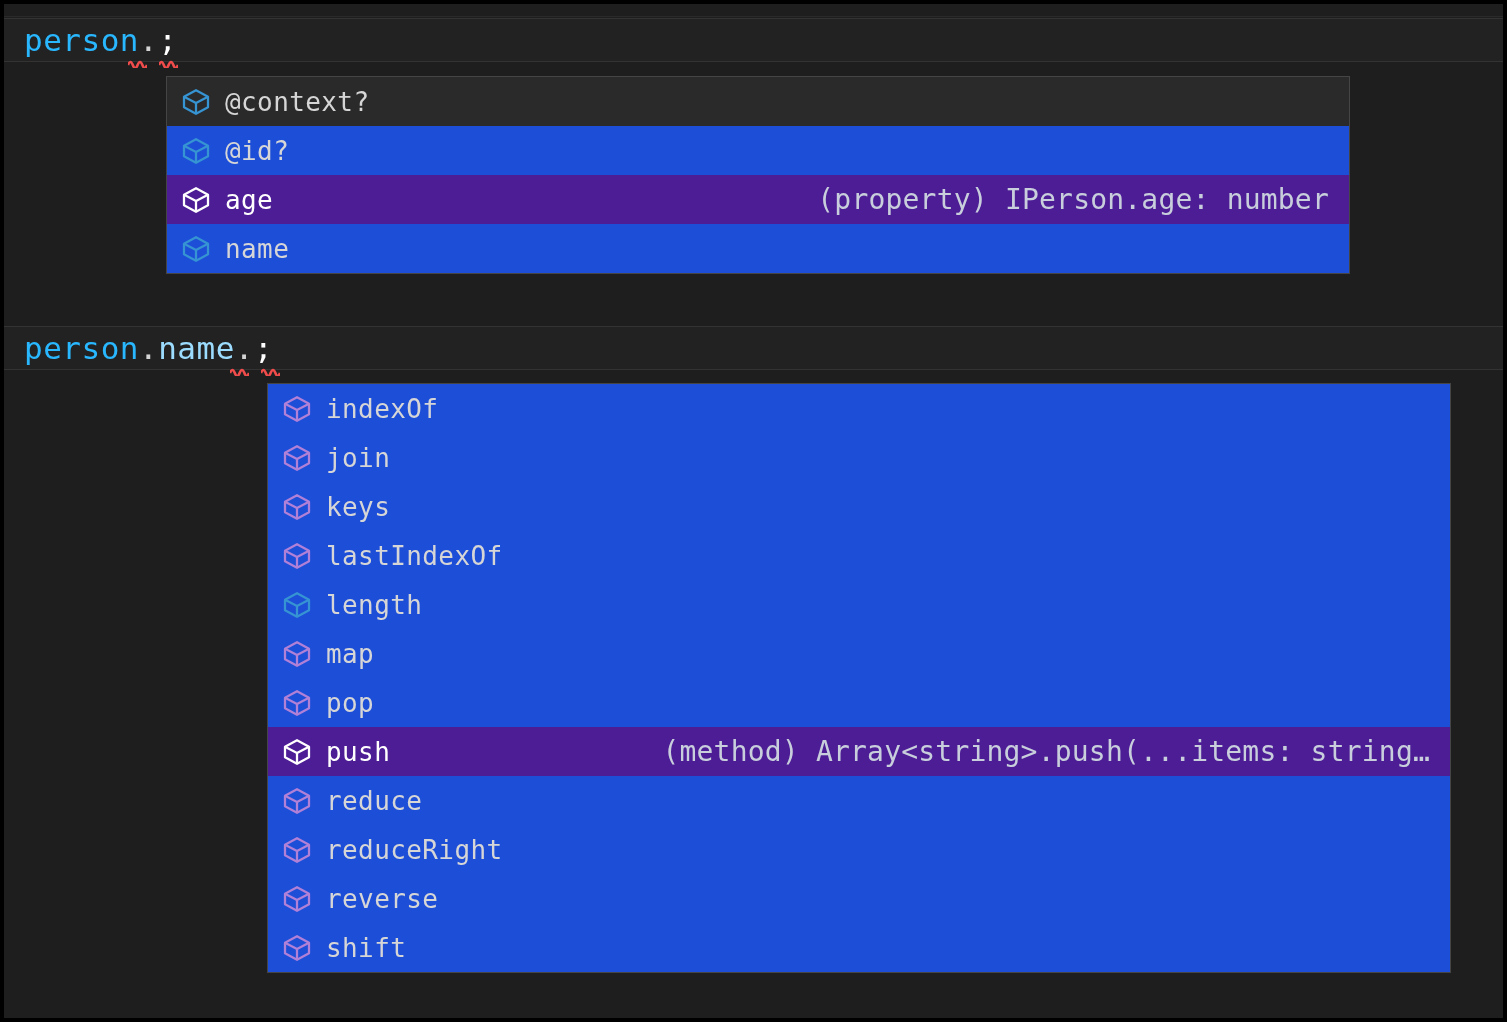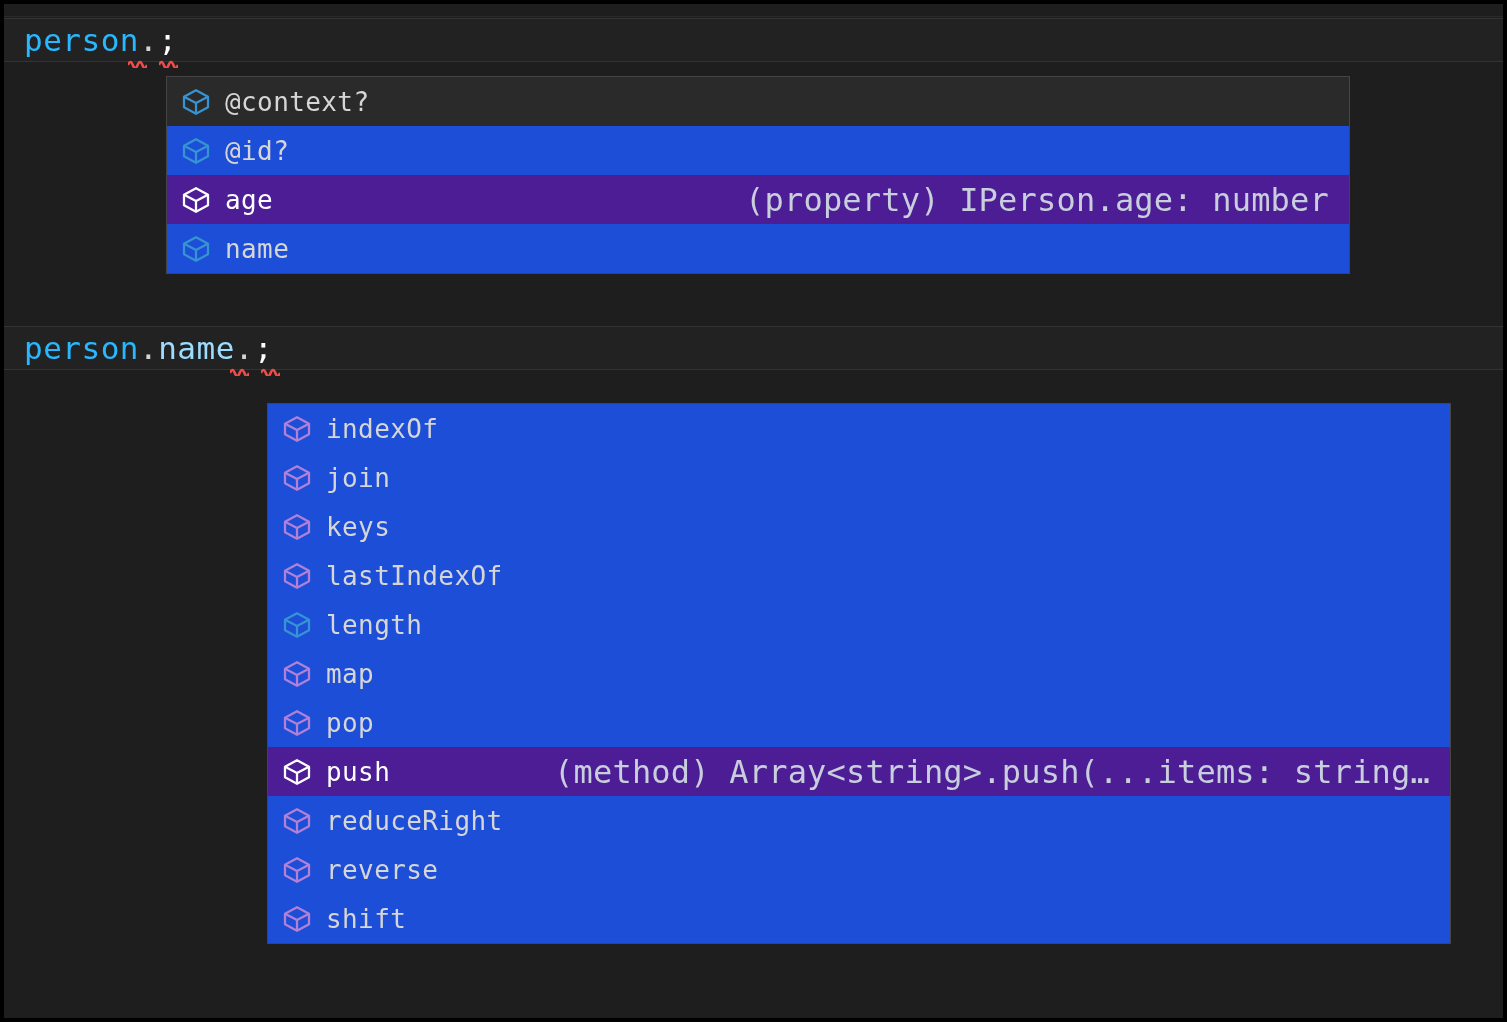--- a/index.html
+++ b/index.html
@@ -80,21 +80,20 @@
   #suggest-1 {
     left: 162px;
     top: 72px;
     width: 1184px;
   }
 
   #suggest-2 {
     left: 263px;
     top: 379px;
     width: 1184px;
-    margin-top: 20px;
   }
 
   .suggest-row {
     position: relative;
     height: 49px;
     display: flex;
     align-items: center;
     padding-left: 12px;
     background: #1d4ed8;
   }
@@ -122,21 +121,21 @@
     font-size: 26px;
     color: #d6d6d6;
     letter-spacing: 0.4px;
     white-space: pre;
   }
   .suggest-row.focused .row-label { color: #ffffff; }
 
   .row-detail {
     position: absolute;
     right: 20px;
-    font-size: 32px;
+    font-size: 28px;
     color: #cfd8e0;
     letter-spacing: 0.2px;
     white-space: pre;
     opacity: 0.95;
   }
 </style>
 </head>
 <body>
 
 <div class="editor">
@@ -304,20 +303,30 @@
         <svg width="32" height="32" viewBox="0 0 24 24" fill="none" stroke="#ffffff" stroke-width="1.7" stroke-linejoin="round">
             <path d="M12 3.2 21 8v8l-9 4.8L3 16V8z"></path>
             <path d="M3 8l9 4.8L21 8"></path>
             <path d="M12 12.8v8"></path>
           </svg>
       </span>
       <span class="row-label">push</span>
       <span class="row-detail">(method) Array&lt;string&gt;.push(...items: string…</span>
     </div>
 
+    <div class="suggest-row">
+      <span class="row-icon">
+        <svg width="32" height="32" viewBox="0 0 24 24" fill="none" stroke="#b180d7" stroke-width="1.7" stroke-linejoin="round">
+            <path d="M12 3.2 21 8v8l-9 4.8L3 16V8z"></path>
+            <path d="M3 8l9 4.8L21 8"></path>
+            <path d="M12 12.8v8"></path>
+          </svg>
+      </span>
+      <span class="row-label">reduce</span>
+    </div>
 
     <div class="suggest-row">
       <span class="row-icon">
         <svg width="32" height="32" viewBox="0 0 24 24" fill="none" stroke="#b180d7" stroke-width="1.7" stroke-linejoin="round">
             <path d="M12 3.2 21 8v8l-9 4.8L3 16V8z"></path>
             <path d="M3 8l9 4.8L21 8"></path>
             <path d="M12 12.8v8"></path>
           </svg>
       </span>
       <span class="row-label">reduceRight</span>

